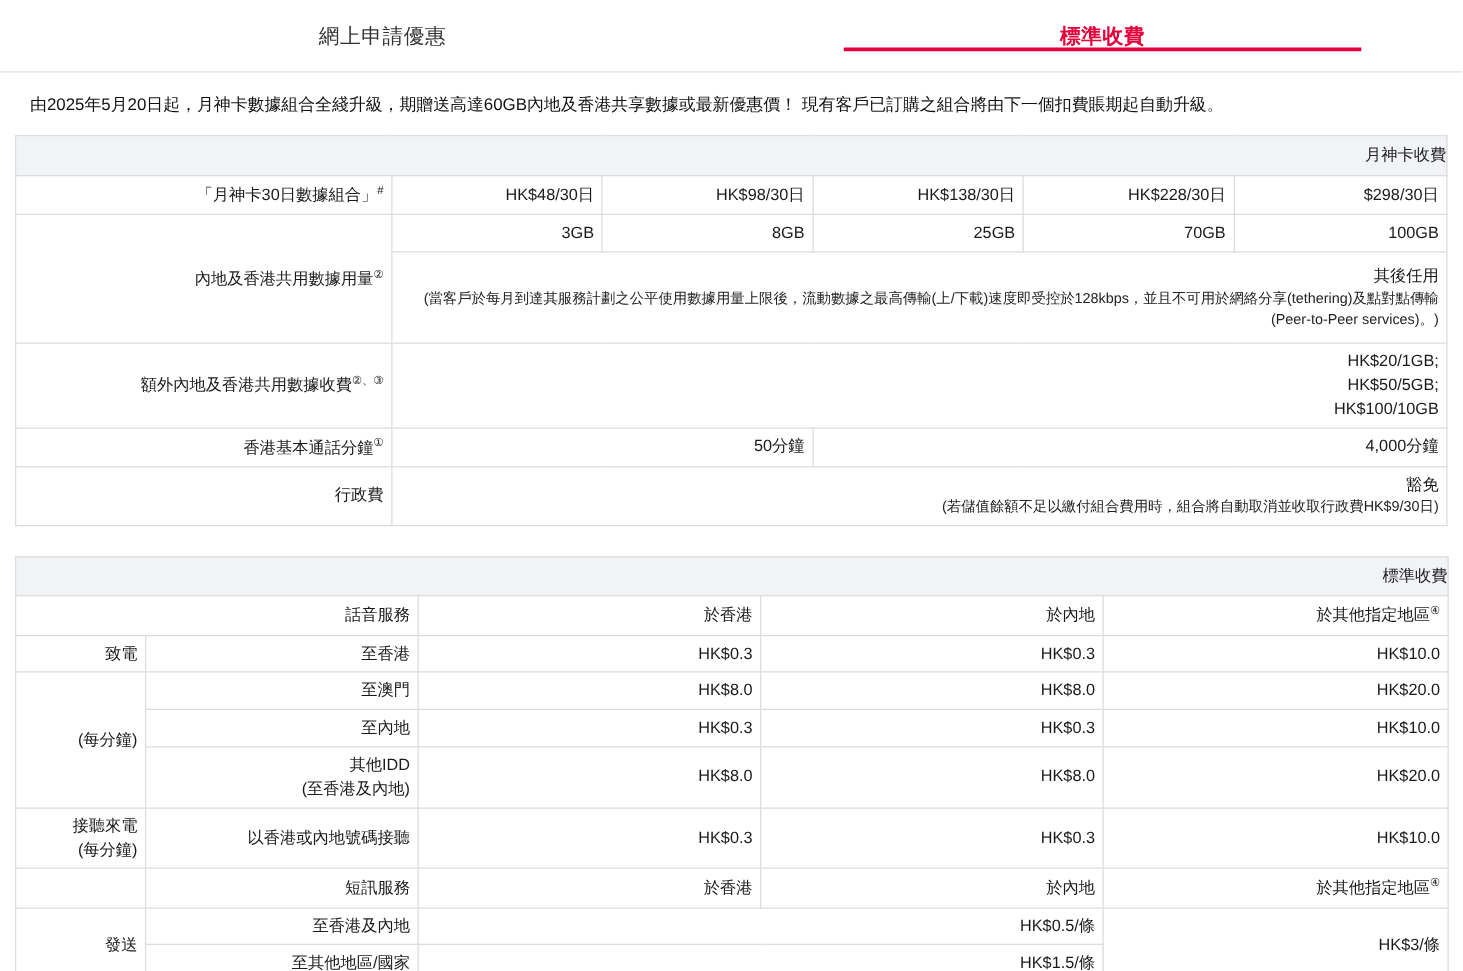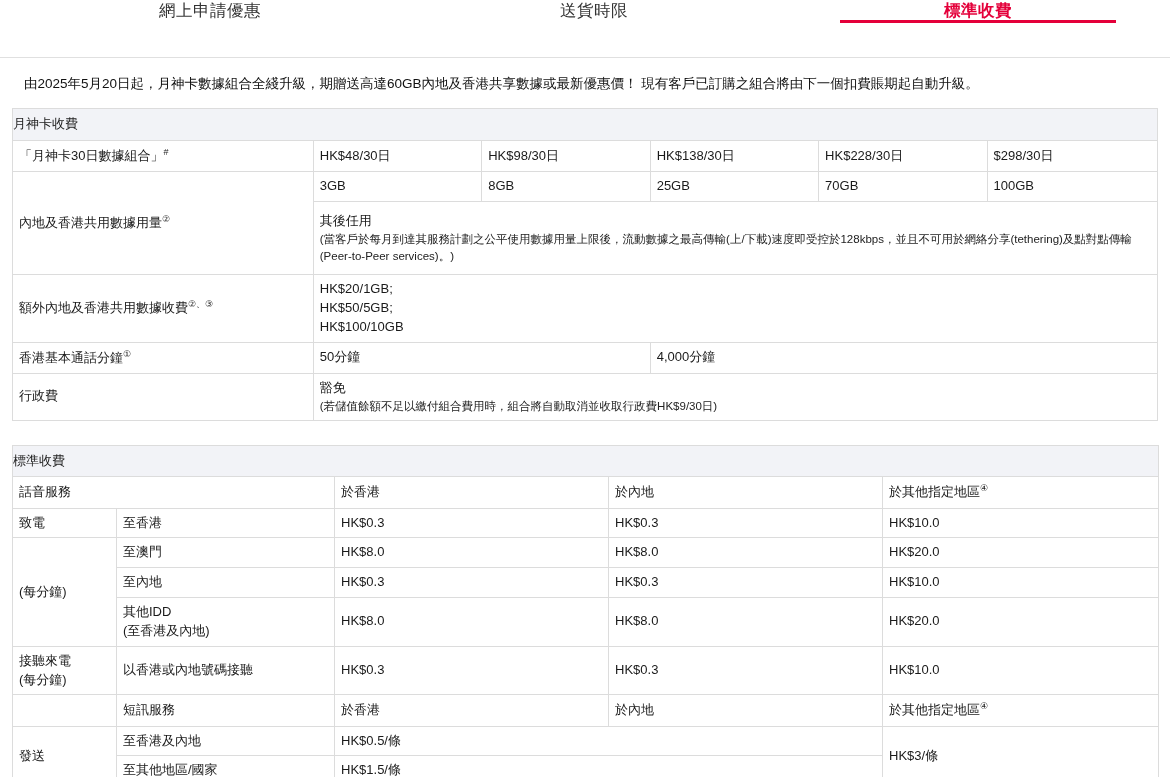--- a/index.html
+++ b/index.html
@@ -8,21 +8,21 @@
     width: 1170px;
     background: #ffffff;
     font-family: "Liberation Sans", sans-serif;
     color: #1a1a1a;
   }
   .page { width: 1170px; position: relative; }
 
   
   .tabs {
     display: flex;
-    align-items: flex-start;
+    align-items: center;
     border-bottom: 1px solid #e0e0e0;
     height: 58px;
     padding-left: 18px;
   }
   .tab {
     flex: 1 1 0;
     display: flex;
     align-items: center;
     justify-content: center;
     font-size: 16.5px;
@@ -58,21 +58,21 @@
   table.pt {
     width: 1146px;
     margin: 4px 12px 0 12px;
     border-collapse: collapse;
     font-size: 13px;
     table-layout: fixed;
   }
   table.pt td, table.pt th {
     border: 1px solid #dcdcdc;
     padding: 5px 6px;
-    text-align: left;
+    text-align: right;
     vertical-align: middle;
     line-height: 1.45;
     font-weight: normal;
   }
   .bandhead {
     background: #f2f3f7;
     font-size: 13px;
     padding: 6px 0 !important;
     color: #222;
   }
@@ -87,21 +87,20 @@
   .spacer { height: 20px; }
   .pad2 { padding-top: 10px !important; padding-bottom: 10px !important; margin-left: 28px; }
 </style>
 </head>
 <body>
 
 <div class="page">
 
   <div class="tabs">
     <div class="tab">網上申請優惠</div>
-    <div class="tab">送貨時限</div>
     <div class="tab active">標準收費</div>
   </div>
 
   <div class="intro">由2025年5月20日起，月神卡數據組合全綫升級，期贈送高達60GB內地及香港共享數據或最新優惠價！ 現有客戶已訂購之組合將由下一個扣費賬期起自動升級。</div>
 
   <table class="pt">
     <colgroup>
       <col style="width:300px">
       <col style="width:168px">
       <col style="width:168px">

